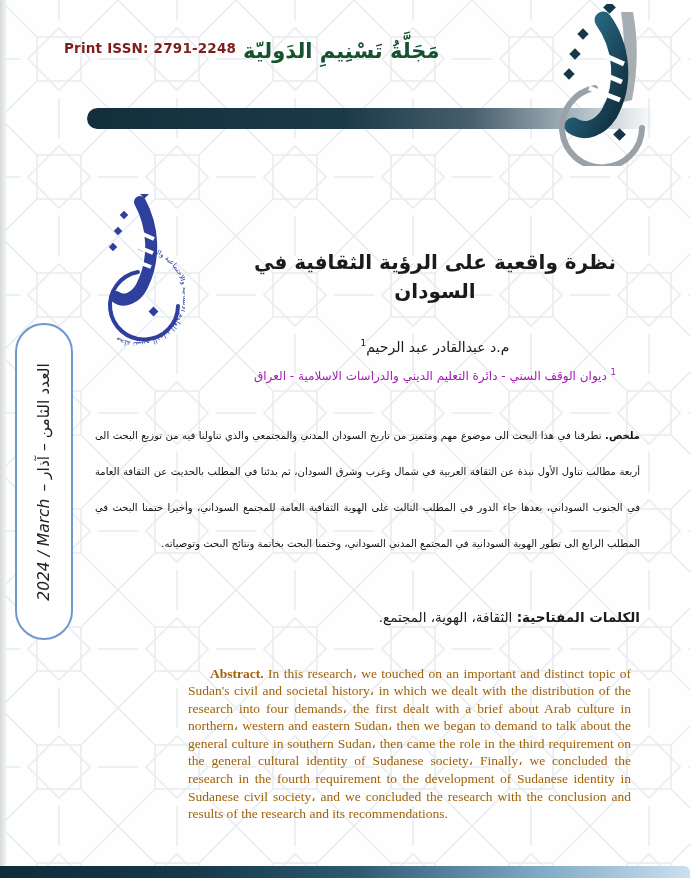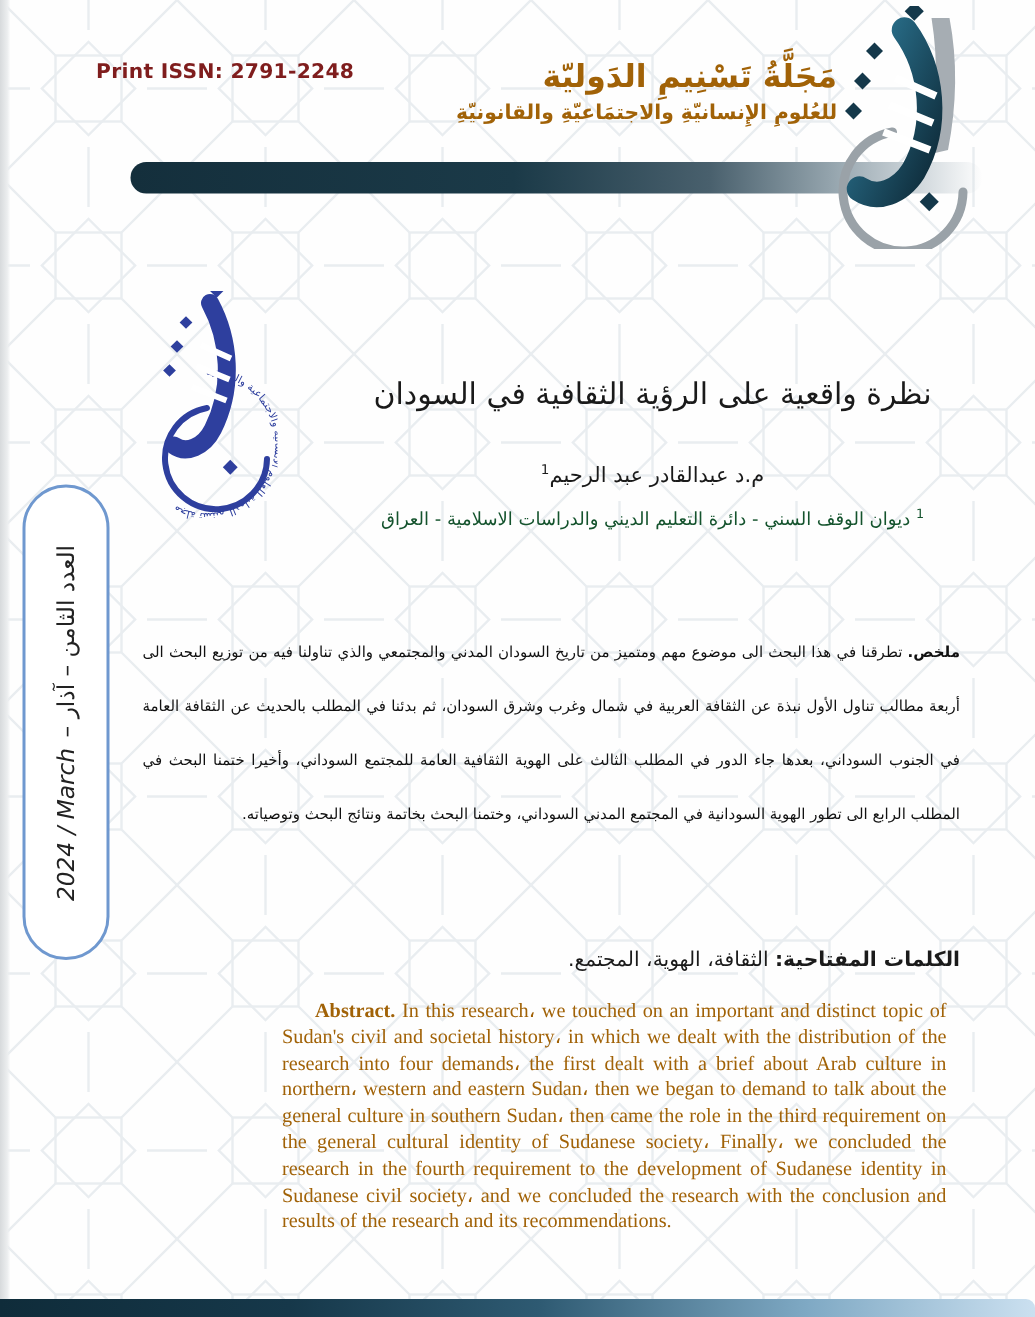--- a/index.html
+++ b/index.html
@@ -14,48 +14,48 @@
     position:absolute; left:0; top:0; width:7px; height:878px; z-index:1;
     background:linear-gradient(90deg,#d7dadc,#eceeef 70%,rgba(255,255,255,0));
   }
   
   .issn-block { position:absolute; left:64px; top:40px; z-index:3; }
   .issn-line {
     font-size:13.5px; font-weight:bold; color:#7f1d1d;
     letter-spacing:.2px; margin:0 0 13px 0; white-space:nowrap;
   }
   .journal-title-block {
-    position:absolute; right:132px; top:38px; width:330px;
-    text-align:right; z-index:3; color:#a16207; direction:rtl;
+    position:absolute; right:117px; top:38px; width:330px;
+    text-align:left; z-index:3; color:#14532d; direction:rtl;
   }
   .journal-title-main { font-size:21px; font-weight:bold; margin:0; line-height:1.3; }
   .journal-title-sub  { font-size:13.5px; font-weight:bold; margin:2px 0 0 0; }
   .header-bar {
     position:absolute; left:87px; top:108px; width:568px; height:21px; z-index:2;
     border-radius:11px;
     background:linear-gradient(90deg,#142f3c 0%,#1b3a48 45%,#49606d 68%,#93a3ac 82%,#ccd4d9 92%,rgba(236,240,242,0) 100%);
   }
   .logo-top-right { position:absolute; right:0px; top:4px; width:145px; height:162px; z-index:4; }
   
   .seal-logo { position:absolute; left:90px; top:194px; width:95px; height:152px; z-index:3; }
   .head-col { position:absolute; left:230px; top:248px; width:410px; text-align:center; z-index:3; }
-  .article-title { font-size:20px; font-weight:normal; direction:rtl; margin:0 0 32px 0; line-height:1.45; }
+  .article-title { font-size:20px; font-weight:bold; direction:rtl; margin:0 0 32px 0; line-height:1.45; }
   .author-line { font-size:14px; font-weight:normal; direction:rtl; margin:0 0 12px 0; }
   .author-line sup { font-size:9px; }
-  .affiliation-line { font-size:12px; direction:rtl; margin:0 0 16px 0; color:#14532d; }
+  .affiliation-line { font-size:12px; direction:rtl; margin:0 0 16px 0; color:#a21caf; }
   .affiliation-line sup { font-size:8.5px; }
   .email-line { font-family:"Liberation Serif", serif; font-size:14.5px; direction:ltr; margin:0; }
   
   .abstract-ar {
     position:absolute; left:95px; top:408px; width:545px; z-index:3;
     direction:rtl; text-align:justify; font-size:10px; line-height:36px; color:#111;
   }
   .abstract-ar b { font-weight:bold; }
   .keywords-line {
-    position:absolute; left:95px; top:618px; width:545px; z-index:3;
+    position:absolute; left:95px; top:595px; width:545px; z-index:3;
     direction:rtl; text-align:right; font-size:13.5px;
   }
   
   .abstract-en {
     position:absolute; left:188px; top:651px; width:443px; z-index:3;
     font-family:"Liberation Serif", serif; font-size:13.5px; line-height:17.6px;
     text-align:justify; text-indent:22px; color:#a16207; direction:ltr;
   }
   .abstract-en b { font-weight:bold; }
   
@@ -98,21 +98,20 @@
   </svg>
 
   <div class="left-edge"></div>
 
   <div class="issn-block">
     <p class="issn-line">Print ISSN: 2791-2248</p>
   </div>
 
   <div class="journal-title-block">
     <p class="journal-title-main">مَجَلَّةُ تَسْنِيمِ الدَوليّة</p>
-    <p class="journal-title-sub">للعُلومِ الإِنسانيّةِ والاجتمَاعيّةِ والقانونيّةِ</p>
   </div>
 
   <div class="header-bar"></div>
 
   <svg class="logo-top-right" viewBox="0 0 145 162" aria-hidden="true">
     <defs>
       <linearGradient id="tealGrad" x1="0" y1="0" x2="1" y2="1">
         <stop offset="0" stop-color="#2e7b99"></stop>
         <stop offset="1" stop-color="#0e2a38"></stop>
       </linearGradient>

